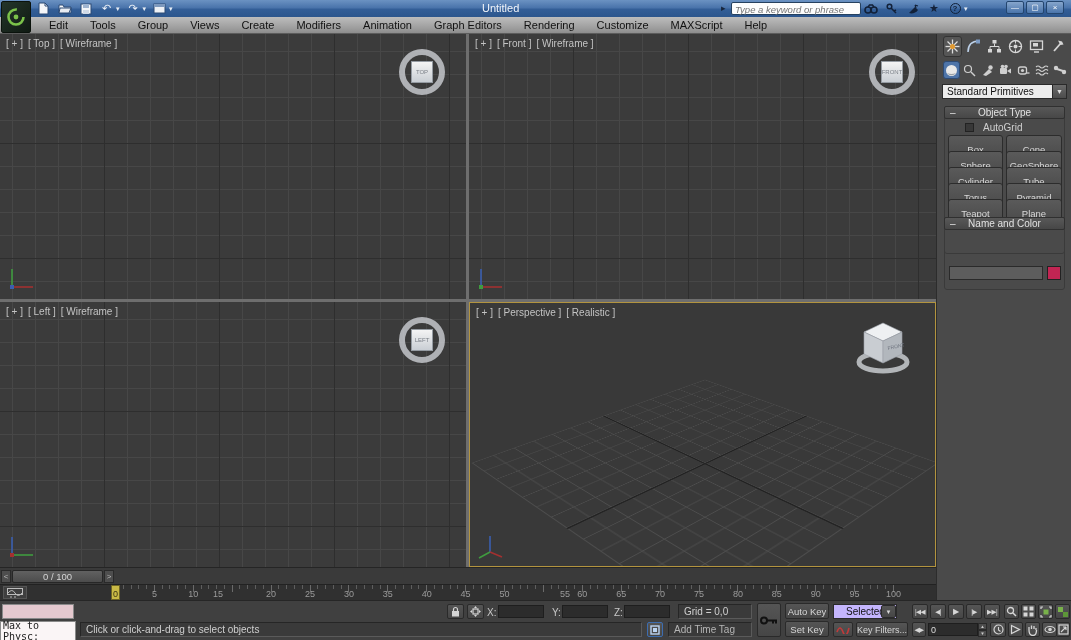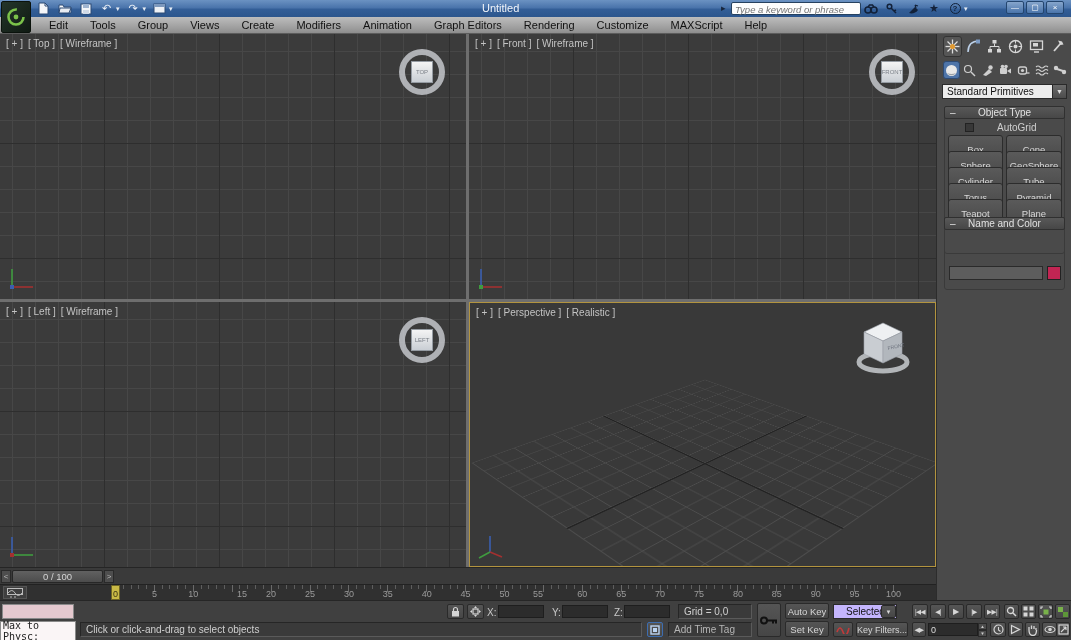--- a/index.html
+++ b/index.html
@@ -78,21 +78,21 @@
   .cp-dd{position:absolute;left:5px;top:50px;width:125px;height:15px;background:#ececec;border:1px solid #2a2a2a;
     display:flex;align-items:center;}
   .cp-dd-label{flex:1;color:#111;font-size:10px;padding-left:4px;}
   .cp-dd-btn{width:14px;height:13px;background:linear-gradient(#6a6a6a,#4c4c4c);border-left:1px solid #2a2a2a;
     color:#ddd;font-size:7px;display:flex;align-items:center;justify-content:center;}
   .rollout-hd{position:absolute;width:121px;height:13px;left:7px;background:linear-gradient(#585858,#474747);
     border:1px solid #303030;border-radius:2px;color:#e2e2e2;font-size:10px;
     display:flex;align-items:center;justify-content:center;}
   .rollout-hd .minus{position:absolute;left:5px;}
   .rollout-box{position:absolute;left:7px;width:121px;border:1px solid #3a3a3a;border-radius:3px;}
-  .agrid-row{position:absolute;left:28px;top:88px;display:flex;align-items:center;gap:23px;color:#cfcfcf;font-size:10px;}
+  .agrid-row{position:absolute;left:28px;top:88px;display:flex;align-items:center;gap:9px;color:#cfcfcf;font-size:10px;}
   .chk{width:9px;height:9px;background:#383838;border:1px solid #222;}
   .ot-btn{position:absolute;width:55px;height:28px;background:linear-gradient(#5a5a5a,#484848);
     border:1px solid #2c2c2c;border-radius:3px;color:#d8d8d8;font-size:9.5px;
     display:flex;align-items:center;justify-content:center;}
   .nc-field{position:absolute;left:12px;top:232px;width:94px;height:14px;background:#5d5d5d;
     border:1px solid #2a2a2a;}
   .nc-field input{width:100%;height:100%;background:transparent;border:0;outline:none;color:#eee;font-size:10px;padding:0 3px;}
   .nc-swatch{position:absolute;left:110px;top:232px;width:14px;height:14px;border:1px solid #222;}
 
   
@@ -457,29 +457,29 @@
           <path d="M3,9 h2 M7,9 h2" stroke="#bbb"></path>
         </svg>
     </span>
     <div class="tb-ruler">
       <div class="tb-ticks-minor"></div>
       <div class="tb-ticks-major"></div>
       <div class="tb-marker"></div>
     <span class="tick-num" style="left: 115.5px; color: rgb(58, 52, 20);">0</span>
         <span class="tick-num" style="left: 154.4px;">5</span>
         <span class="tick-num" style="left: 193.3px;">10</span>
-        <span class="tick-num" style="left: 242px;">15</span>
+        <span class="tick-num" style="left: 218px;">15</span>
         <span class="tick-num" style="left: 271.1px;">20</span>
         <span class="tick-num" style="left: 310px;">25</span>
         <span class="tick-num" style="left: 348.9px;">30</span>
         <span class="tick-num" style="left: 387.8px;">35</span>
         <span class="tick-num" style="left: 426.7px;">40</span>
         <span class="tick-num" style="left: 465.6px;">45</span>
         <span class="tick-num" style="left: 504.5px;">50</span>
-        <span class="tick-num" style="left: 538px;">55</span>
+        <span class="tick-num" style="left: 565px;">55</span>
         <span class="tick-num" style="left: 582.3px;">60</span>
         <span class="tick-num" style="left: 621.2px;">65</span>
         <span class="tick-num" style="left: 660.1px;">70</span>
         <span class="tick-num" style="left: 699px;">75</span>
         <span class="tick-num" style="left: 737.9px;">80</span>
         <span class="tick-num" style="left: 776.8px;">85</span>
         <span class="tick-num" style="left: 815.7px;">90</span>
         <span class="tick-num" style="left: 854.6px;">95</span>
         <span class="tick-num" style="left: 893.5px;">100</span>
       </div>

